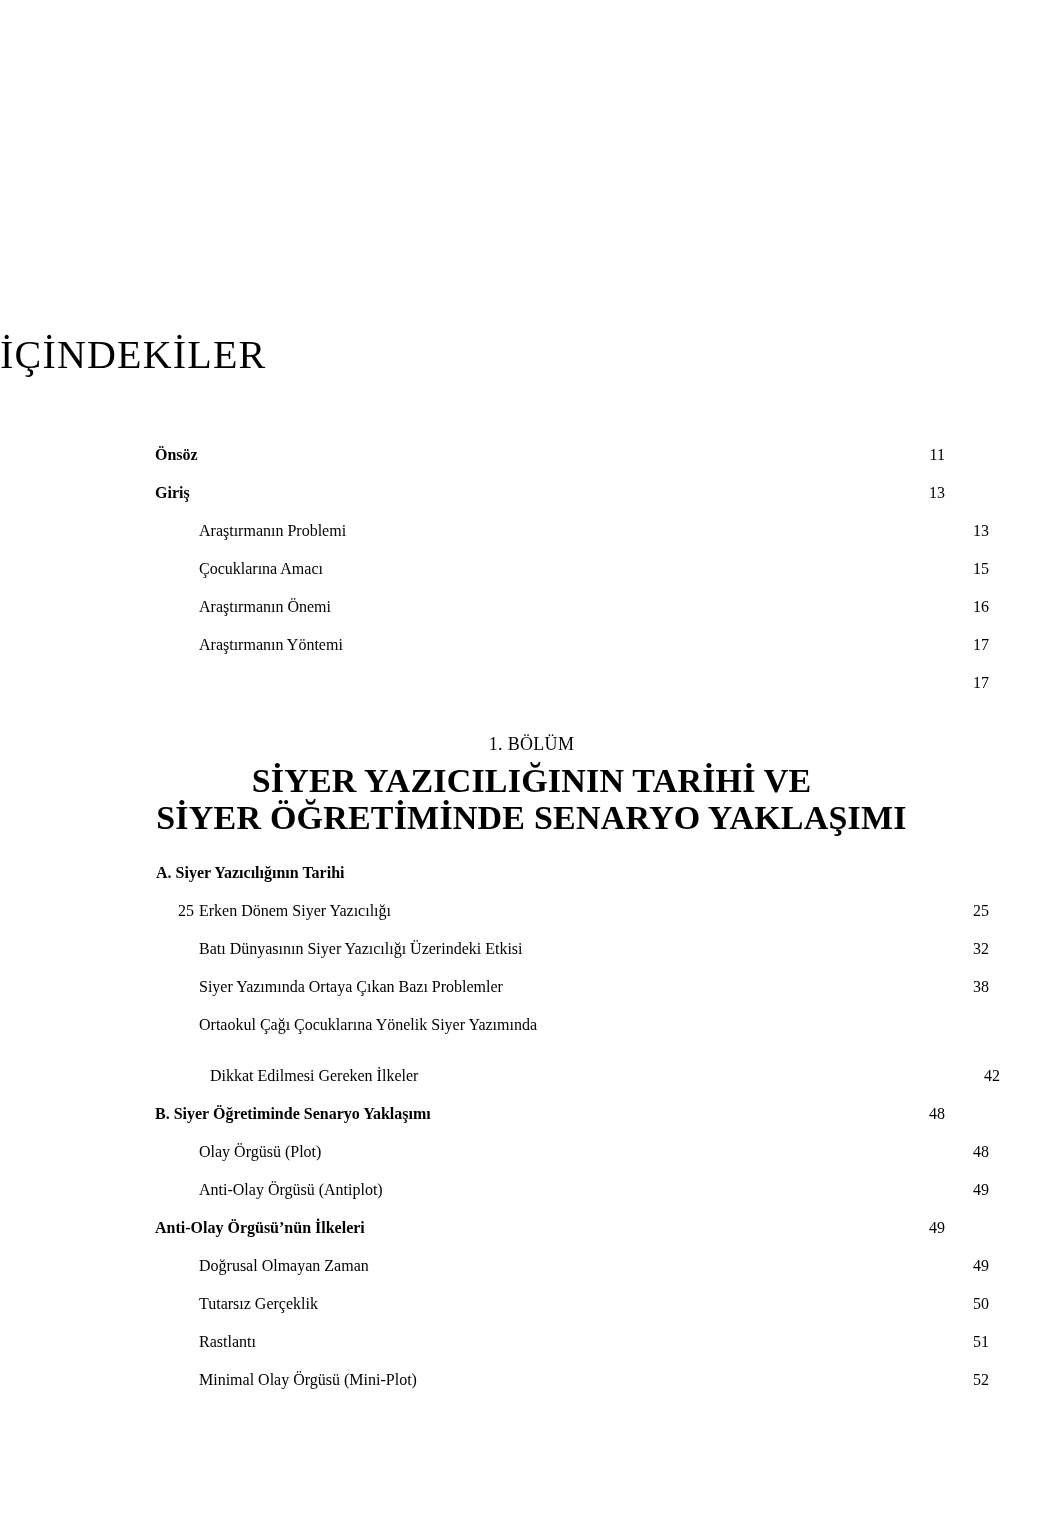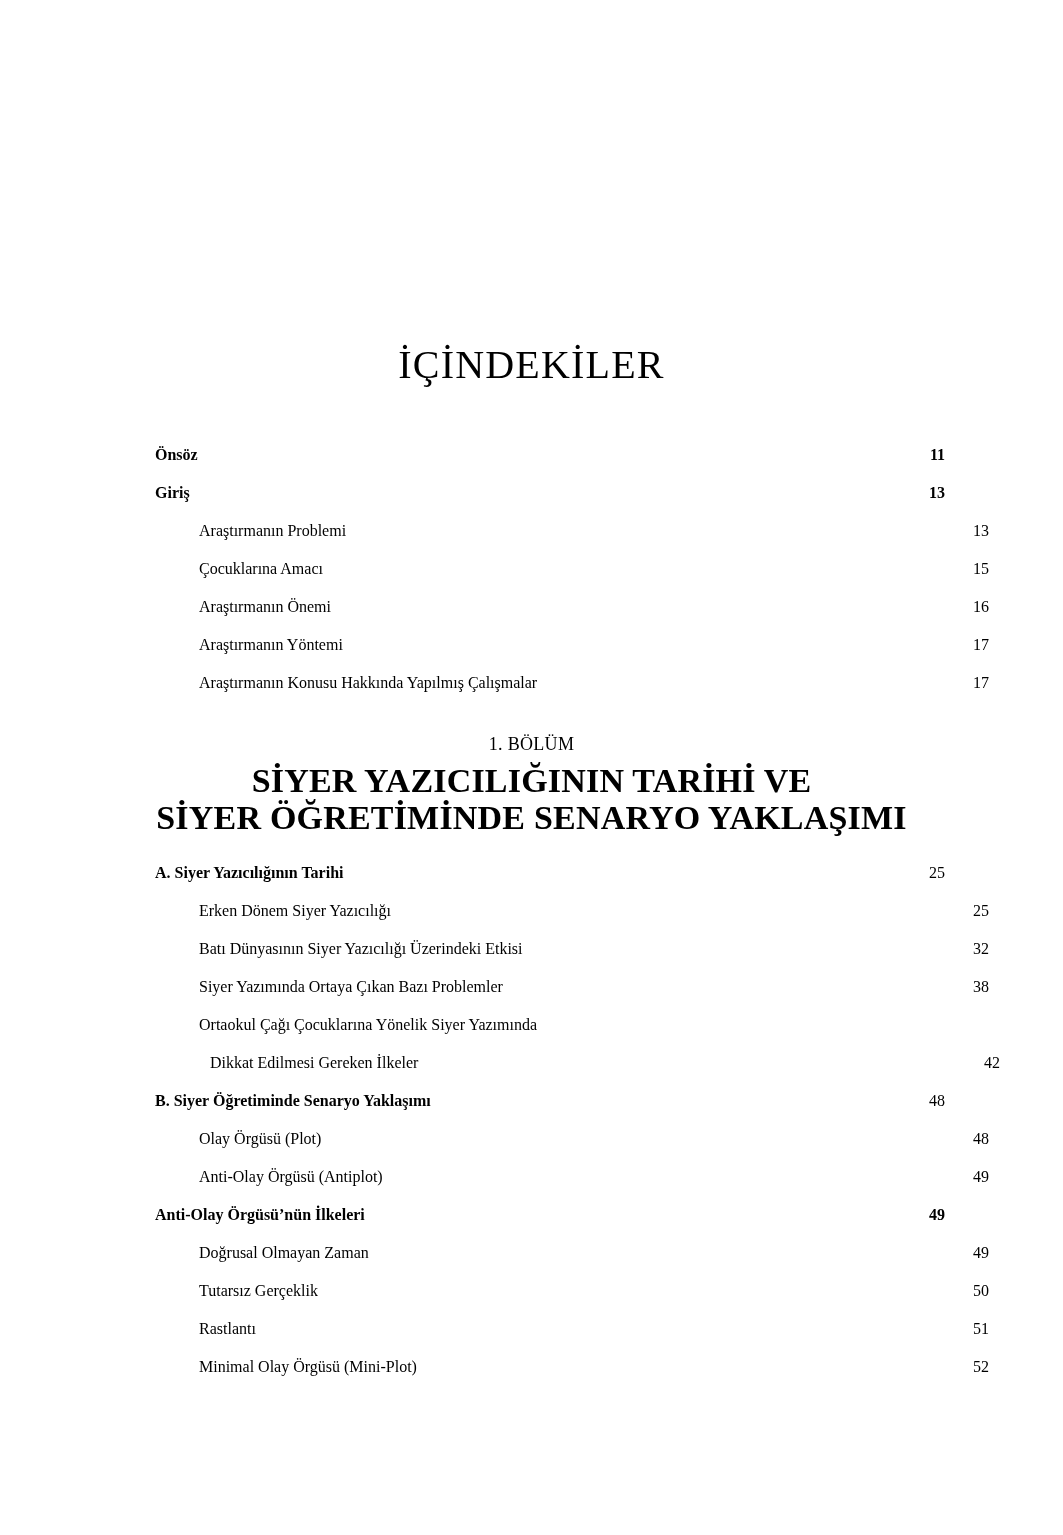--- a/index.html
+++ b/index.html
@@ -17,24 +17,23 @@
   }
   .page {
     position: absolute;
     inset: 0;
     background: #ffffff;
   }
 
   
   .toc-title {
     position: absolute;
-    top: 316px;
+    top: 306px;
     left: 0;
     width: 1063px;
-    text-align: center;
     font-size: 40px;
     font-weight: 400;
     letter-spacing: 1.2px;
     line-height: 1.1;
   }
 
   
   .toc-list {
     position: absolute;
     top: 436px;
@@ -75,42 +74,44 @@
     flex: 0 0 auto;
     text-align: right;
     min-width: 38px;
   }
 
   
   .lvl0 {
     font-weight: 700;
     margin-left: 0;
   }
-  .lvl0 .pageno { font-weight: 700; }
+  .lvl0 .pageno { font-weight: 400; }
 
   
   .lvlA {
     font-weight: 700;
     margin-left: 0;
+    flex-direction: column;
   }
   .lvlA .pageno { font-weight: 400; }
   .lvlB {
     font-weight: 700;
   }
   .lvlB .pageno { font-weight: 400; }
 
   
   .lvl1 {
     font-weight: 400;
     margin-left: 44px;
   }
   
   .lvl2 {
     font-weight: 400;
     margin-left: 55px;
+    margin-top: 13px;
   }
   
   .nowrapline .leader::before { content: ""; }
 
   
   .chapter-block {
     position: absolute;
     left: 0;
     width: 1063px;
     text-align: center;
@@ -160,21 +161,20 @@
         <span class="label">Araştırmanın Önemi</span>
         <span class="leader"></span>
         <span class="pageno">16</span>
       </div>
       <div class="toc-row lvl1">
         <span class="label">Araştırmanın Yöntemi</span>
         <span class="leader"></span>
         <span class="pageno">17</span>
       </div>
       <div class="toc-row lvl1">
-        <span class="label">Araştırmanın Konusu Hakkında Yapılmış Çalışmalar</span>
         <span class="leader"></span>
         <span class="pageno">17</span>
       </div>
     </div>
 
   <div class="chapter-block" id="chapter-block" style="top: 726px;">
     <div class="chapter-num">1. BÖLÜM</div>
     <div class="chapter-title-line">SİYER YAZICILIĞININ TARİHİ VE</div>
     <div class="chapter-title-line">SİYER ÖĞRETİMİNDE SENARYO YAKLAŞIMI</div>
   </div>

